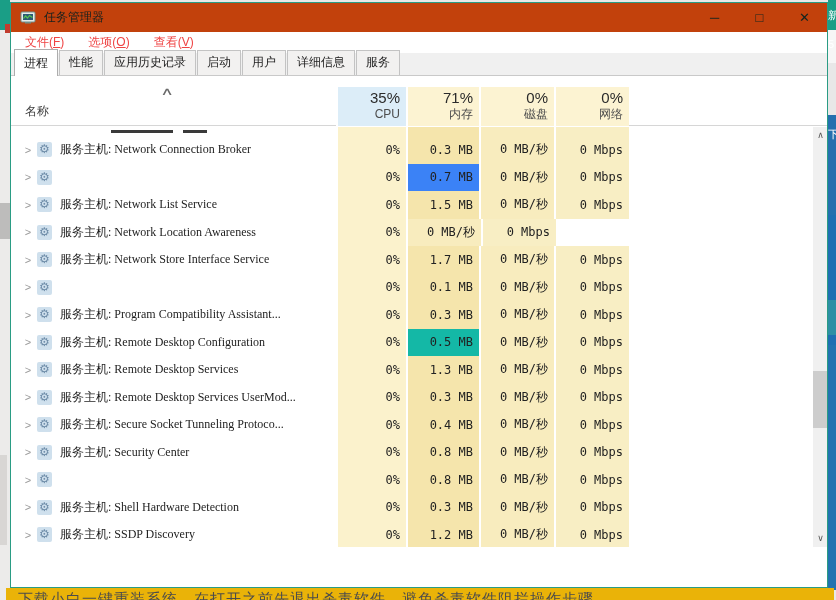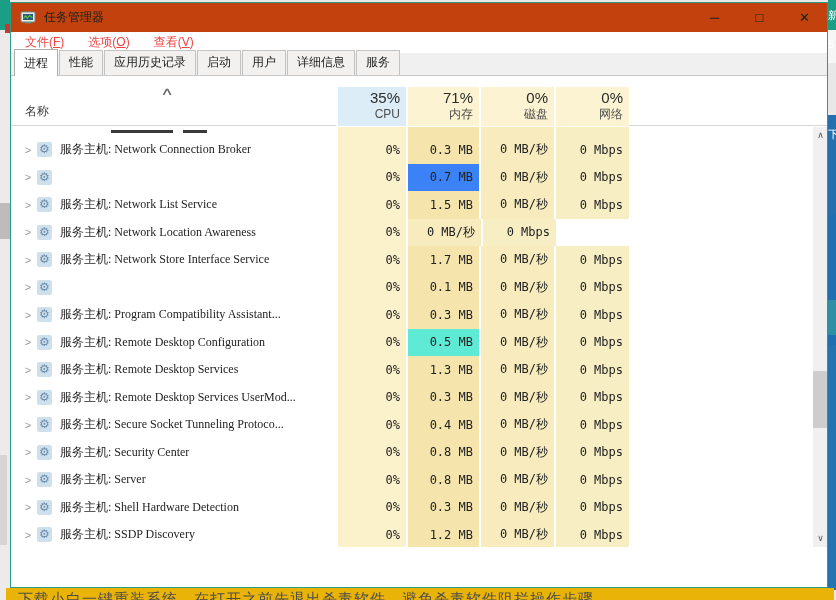--- a/index.html
+++ b/index.html
@@ -256,21 +256,21 @@
       <div class="cell w-net" style="background: rgb(248, 238, 196);">0 Mbps</div>
     </div>
   </div>
 
   <div class="row">
     <span class="expander">&gt;</span>
     <span class="gear">⚙</span>
     <span class="proc-name">服务主机: Remote Desktop Configuration</span>
     <div class="cells">
       <div class="cell w-cpu" style="background: rgb(251, 242, 204);">0%</div>
-      <div class="cell w-mem" style="background: #5eead4;">0.5 MB</div>
+      <div class="cell w-mem" style="background: #14b8a6;">0.5 MB</div>
       <div class="cell w-disk" style="background: rgb(248, 236, 190);">0 MB/秒</div>
       <div class="cell w-net" style="background: rgb(248, 238, 196);">0 Mbps</div>
     </div>
   </div>
 
   <div class="row">
     <span class="expander">&gt;</span>
     <span class="gear">⚙</span>
     <span class="proc-name">服务主机: Remote Desktop Services</span>
     <div class="cells">
@@ -313,21 +313,20 @@
       <div class="cell w-cpu" style="background: rgb(251, 242, 204);">0%</div>
       <div class="cell w-mem" style="background: rgb(245, 229, 172);">0.8 MB</div>
       <div class="cell w-disk" style="background: rgb(248, 236, 190);">0 MB/秒</div>
       <div class="cell w-net" style="background: rgb(248, 238, 196);">0 Mbps</div>
     </div>
   </div>
 
   <div class="row">
     <span class="expander">&gt;</span>
     <span class="gear">⚙</span>
-    <span class="proc-name">服务主机: Server</span>
     <div class="cells">
       <div class="cell w-cpu" style="background: rgb(251, 242, 204);">0%</div>
       <div class="cell w-mem" style="background: rgb(245, 229, 172);">0.8 MB</div>
       <div class="cell w-disk" style="background: rgb(248, 236, 190);">0 MB/秒</div>
       <div class="cell w-net" style="background: rgb(248, 238, 196);">0 Mbps</div>
     </div>
   </div>
 
   <div class="row">
     <span class="expander">&gt;</span>

